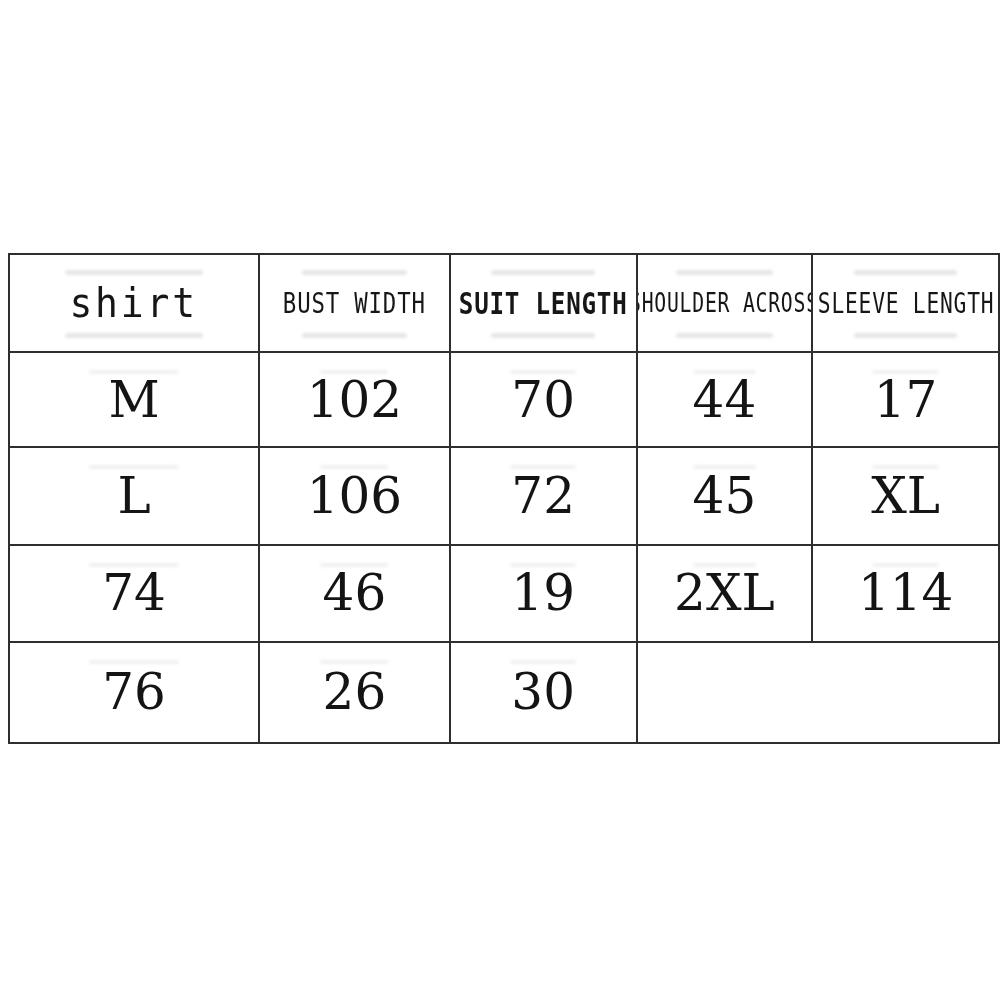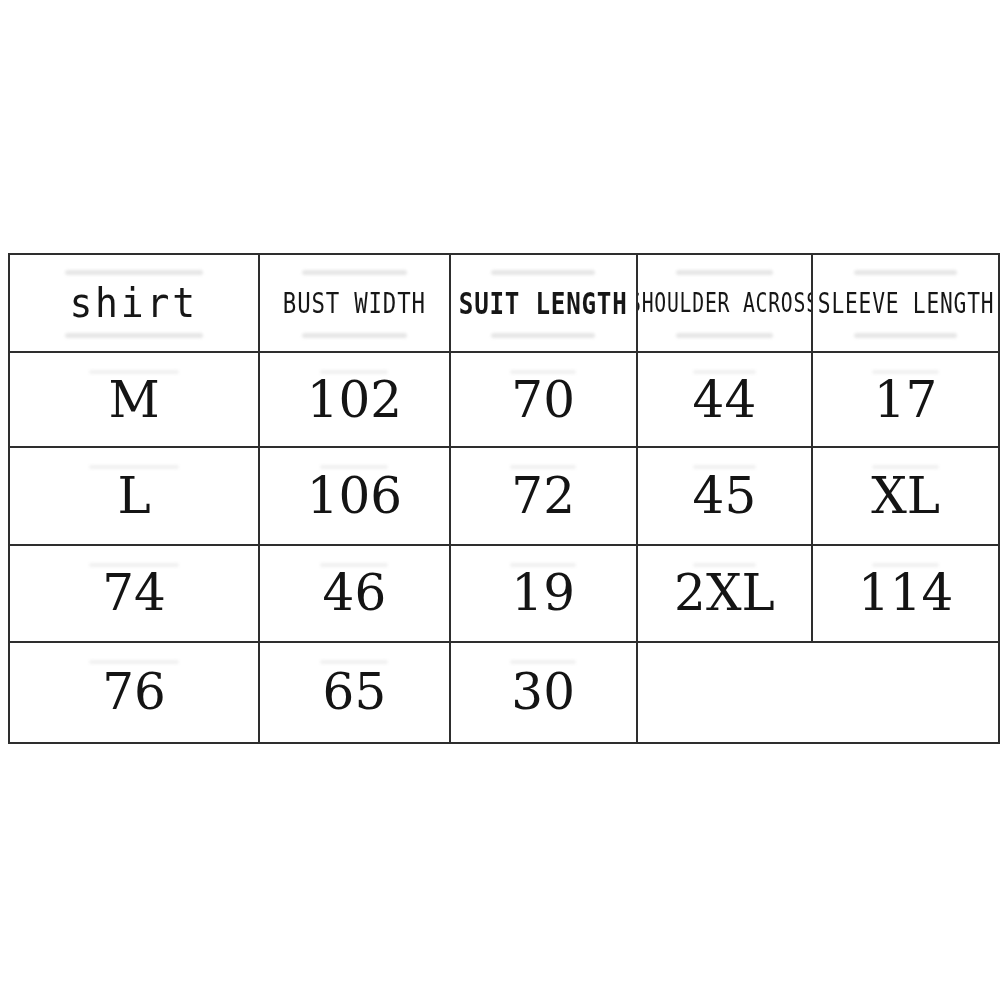--- a/index.html
+++ b/index.html
@@ -162,20 +162,20 @@
     <div class="cell val">
       <span>2XL</span>
     </div>
     <div class="cell val">
       <span>114</span>
     </div>
     <div class="cell val">
       <span>76</span>
     </div>
     <div class="cell val">
-      <span>65</span>
+      <span>26</span>
     </div>
     <div class="cell val">
       <span>30</span>
     </div>
 
   </div>
 </div>
 
 </body></html>

